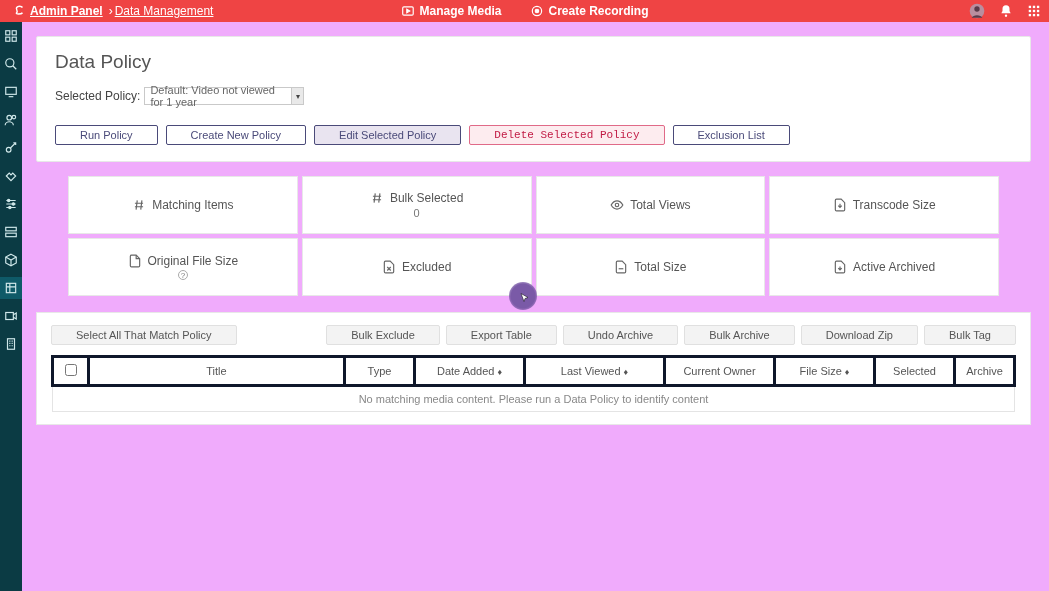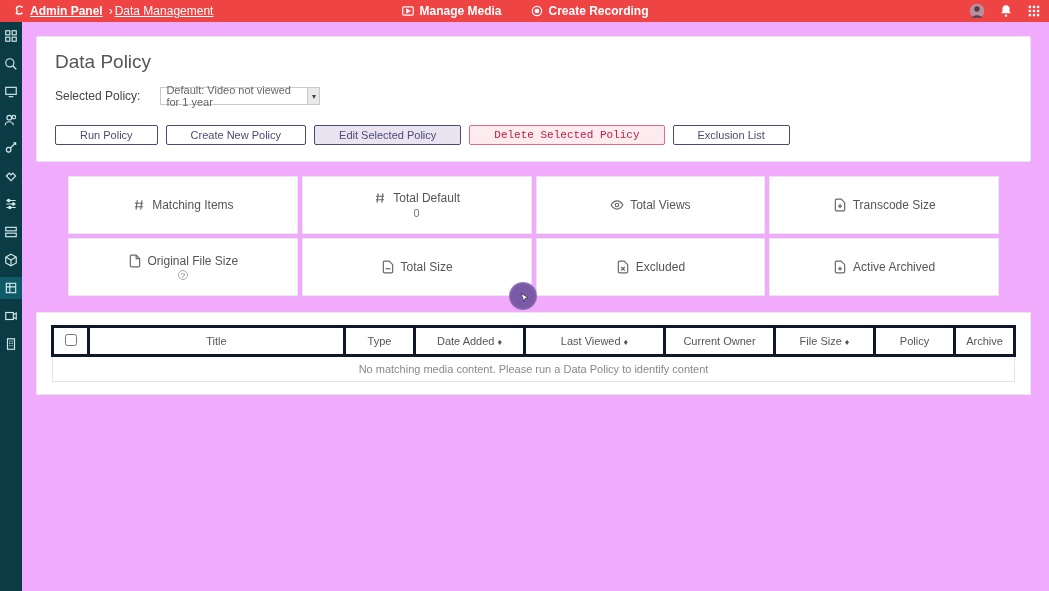--- a/index.html
+++ b/index.html
@@ -19,21 +19,21 @@
 .sidenav { position:absolute; left:0; top:22px; bottom:0; width:22px; background:#0b3b44; display:flex; flex-direction:column; align-items:center; padding-top:6px; gap:12px; }
 .sidenav .navicon { width:16px; height:16px; color:#d0e8ea; display:flex; align-items:center; justify-content:center; cursor:pointer; }
 .sidenav .navicon.active { background:#0f5a68; box-shadow:0 0 0 3px #0f5a68; }
 
 
 .main { margin-left:22px; padding:14px 18px 14px 14px; background:#f0abfc; height:calc(100% - 22px); overflow:auto; }
 .card { background:#fff; border:1px solid #e8e8e8; border-radius:2px; padding:14px 18px 16px; margin-bottom:14px; }
 h1.page-title { font-size:19px; font-weight:normal; color:#555; margin-bottom:14px; }
 .policy-row { display:flex; align-items:center; gap:4px; margin-bottom:20px; }
 .policy-row label { font-size:12px; color:#444; }
-.select-wrap { border:1px solid #c9c9c9; background:#fff; font-size:11px; color:#666; width:160px; height:18px; display:flex; align-items:center; position:relative;margin-left:16px; }
+.select-wrap { border:1px solid #c9c9c9; background:#fff; font-size:11px; color:#666; width:160px; height:18px; display:flex; align-items:center; position:relative; }
 .select-wrap .sel-text { padding:0 5px; flex:1; }
 .select-wrap .sel-btn { width:12px; height:100%; border-left:1px solid #c9c9c9; background:#e9e9e9; display:flex; align-items:center; justify-content:center; font-size:8px; color:#444;}
 .btn-row { display:flex; gap:8px; }
 .btn { border:1px solid #4a4a79; color:#4a4a79; background:#fff; padding:3px 24px; font-size:11px; border-radius:2px; cursor:pointer; }
 .btn.edit { background:#e9e4f0; }
 .btn.delete { background:#fdecef; border-color:#e06a88; color:#c11a44;font-family:Liberation Mono, monospace; }
 .btn.lite { border-color:#e0e0e0; background:#f3f3f3; color:#555; }
 
 .stats { display:grid; grid-template-columns:repeat(4, 1fr); gap:4px; margin:0 32px 16px 32px; }
 .stat { border:1px solid #e8e8e8; background:#fff; height:58px; display:flex; flex-direction:column; align-items:center; justify-content:center; gap:2px; color:#555; }
@@ -220,21 +220,21 @@
             <path d="M5 9h14M5 15h14M9 4l-2 16M17 4l-2 16"></path>
           </svg>
           <span>Matching Items</span>
         </div>
     </div>
     <div class="stat">
       <div class="row1">
           <svg width="14" height="14" viewBox="0 0 24 24" fill="none" stroke="#666" stroke-width="2">
             <path d="M5 9h14M5 15h14M9 4l-2 16M17 4l-2 16"></path>
           </svg>
-          <span>Total Default</span>
+          <span>Bulk Selected</span>
         </div>
       <div class="row2">0</div>
     </div>
     <div class="stat">
       <div class="row1">
           <svg width="14" height="14" viewBox="0 0 24 24" fill="none" stroke="#666" stroke-width="2">
             <path d="M2 12s4-7 10-7 10 7 10 7-4 7-10 7S2 12 2 12z"></path>
             <circle cx="12" cy="12" r="3"></circle>
           </svg>
           <span>Total Views</span>
@@ -258,57 +258,67 @@
           <span>Original File Size</span>
         </div>
       <div class="row2">
           <span style="border:1px solid #aaa;border-radius:50%;width:10px;height:10px;display:inline-flex;align-items:center;justify-content:center;font-size:8px;">?</span>
         </div>
     </div>
     <div class="stat">
       <div class="row1">
           <svg width="14" height="14" viewBox="0 0 24 24" fill="none" stroke="#666" stroke-width="2">
             <path d="M14 2H6a2 2 0 00-2 2v16a2 2 0 002 2h12a2 2 0 002-2V8l-6-6z"></path>
+            <path d="M9 12l6 6M15 12l-6 6"></path>
+          </svg>
+          <span>Excluded</span>
+        </div>
+    </div>
+    <div class="stat">
+      <div class="row1">
+          <svg width="14" height="14" viewBox="0 0 24 24" fill="none" stroke="#666" stroke-width="2">
+            <path d="M14 2H6a2 2 0 00-2 2v16a2 2 0 002 2h12a2 2 0 002-2V8l-6-6z"></path>
             <path d="M8 15h8"></path>
           </svg>
           <span>Total Size</span>
         </div>
     </div>
     <div class="stat">
       <div class="row1">
           <svg width="14" height="14" viewBox="0 0 24 24" fill="none" stroke="#666" stroke-width="2">
             <path d="M14 2H6a2 2 0 00-2 2v16a2 2 0 002 2h12a2 2 0 002-2V8l-6-6z"></path>
-            <path d="M9 12l6 6M15 12l-6 6"></path>
-          </svg>
-          <span>Excluded</span>
-        </div>
-    </div>
-    <div class="stat">
-      <div class="row1">
-          <svg width="14" height="14" viewBox="0 0 24 24" fill="none" stroke="#666" stroke-width="2">
-            <path d="M14 2H6a2 2 0 00-2 2v16a2 2 0 002 2h12a2 2 0 002-2V8l-6-6z"></path>
             <path d="M12 11v6M9 14l3 3 3-3"></path>
           </svg>
           <span>Active Archived</span>
         </div>
     </div>
   </div>
 
   <div class="table-card">
+    <div class="table-actions">
+      <button class="btn lite">Select All That Match Policy</button>
+      <div class="spacer"></div>
+      <button class="btn lite">Bulk Exclude</button>
+      <button class="btn lite">Export Table</button>
+      <button class="btn lite">Undo Archive</button>
+      <button class="btn lite">Bulk Archive</button>
+      <button class="btn lite">Download Zip</button>
+      <button class="btn lite">Bulk Tag</button>
+    </div>
     <table>
       <thead>
         <tr>
           <th style="width:36px"><input type="checkbox" class="chk" style=""></th>
           <th>Title</th>
           <th style="width:70px">Type</th>
           <th style="width:110px"><span>Date Added</span><span class="sort">♦</span></th>
           <th style="width:140px"><span>Last Viewed</span><span class="sort">♦</span></th>
           <th style="width:110px">Current Owner</th>
           <th style="width:100px"><span>File Size</span><span class="sort">♦</span></th>
-          <th style="width:80px">Policy</th>
+          <th style="width:80px">Selected</th>
           <th style="width:60px">Archive</th>
         </tr>
       </thead>
       <tbody>
         <tr>
             <td colspan="9">No matching media content. Please run a Data Policy to identify content</td>
           </tr>
       </tbody>
     </table>
   </div>

